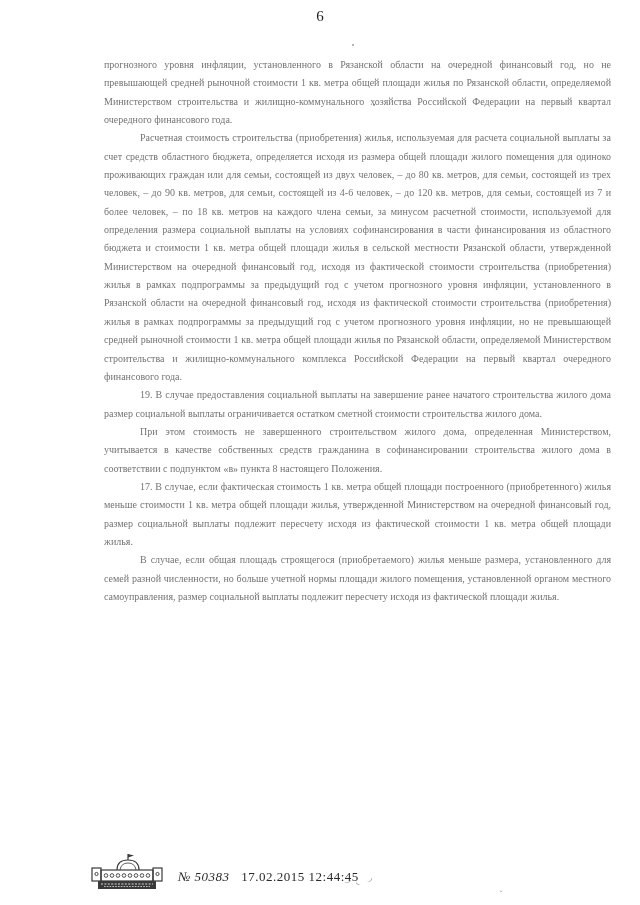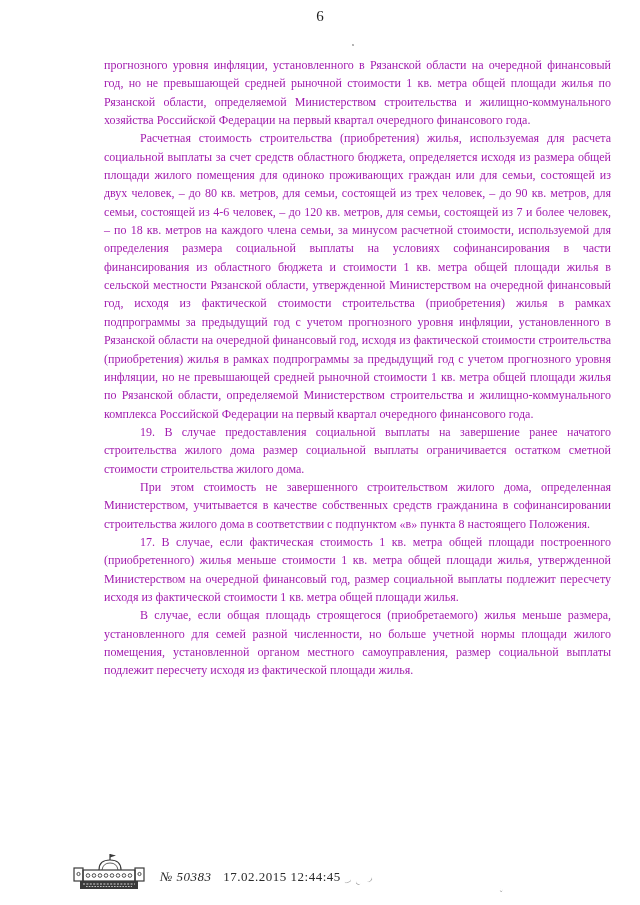--- a/index.html
+++ b/index.html
@@ -23,37 +23,37 @@
     width: 100%;
     text-align: center;
     font-size: 15px;
     color: #1e1e1e;
   }
   .content {
     position: absolute;
     top: 56px;
     left: 104px;
     width: 507px;
-    font-size: 12px;
+    font-size: 10px;
     line-height: 18.35px;
     text-align: justify;
     text-justify: inter-word;
-    color: #a21caf;
+    color: #737373;
   }
   .content p {
     margin: 0;
     padding: 0;
     text-indent: 36px;
   }
   .content p.no-indent {
     text-indent: 0;
   }
   .stamp {
     position: absolute;
-    left: 72px;
+    left: 90px;
     top: 853px;
     display: flex;
     align-items: center;
     gap: 14px;
   }
   .emblem {
     width: 74px;
     height: 42px;
     flex: 0 0 auto;
   }

